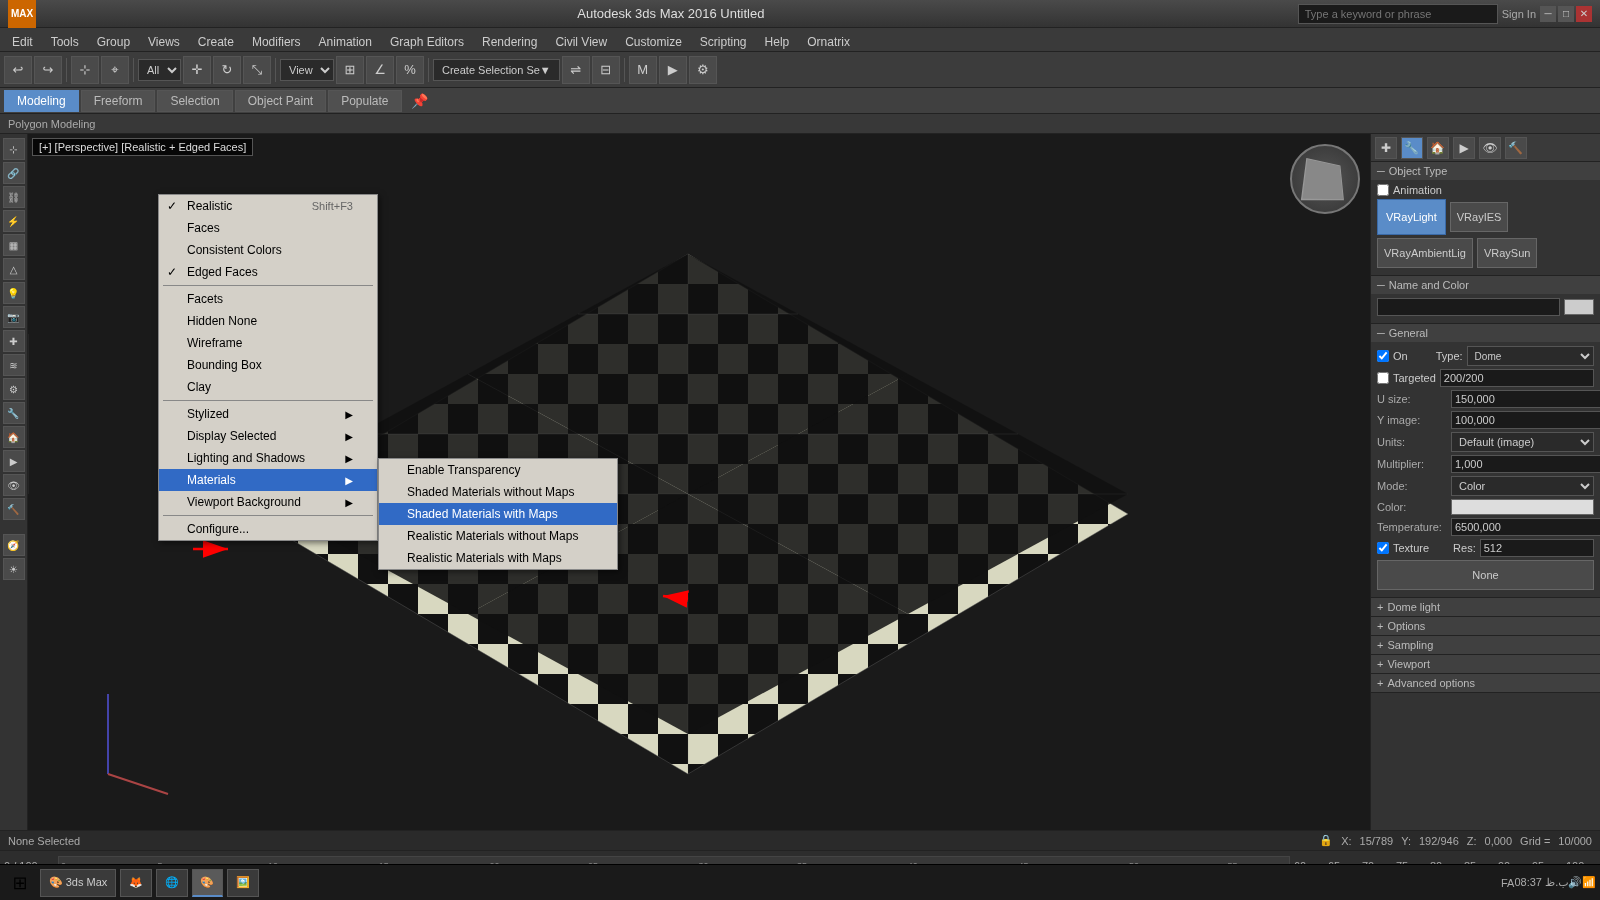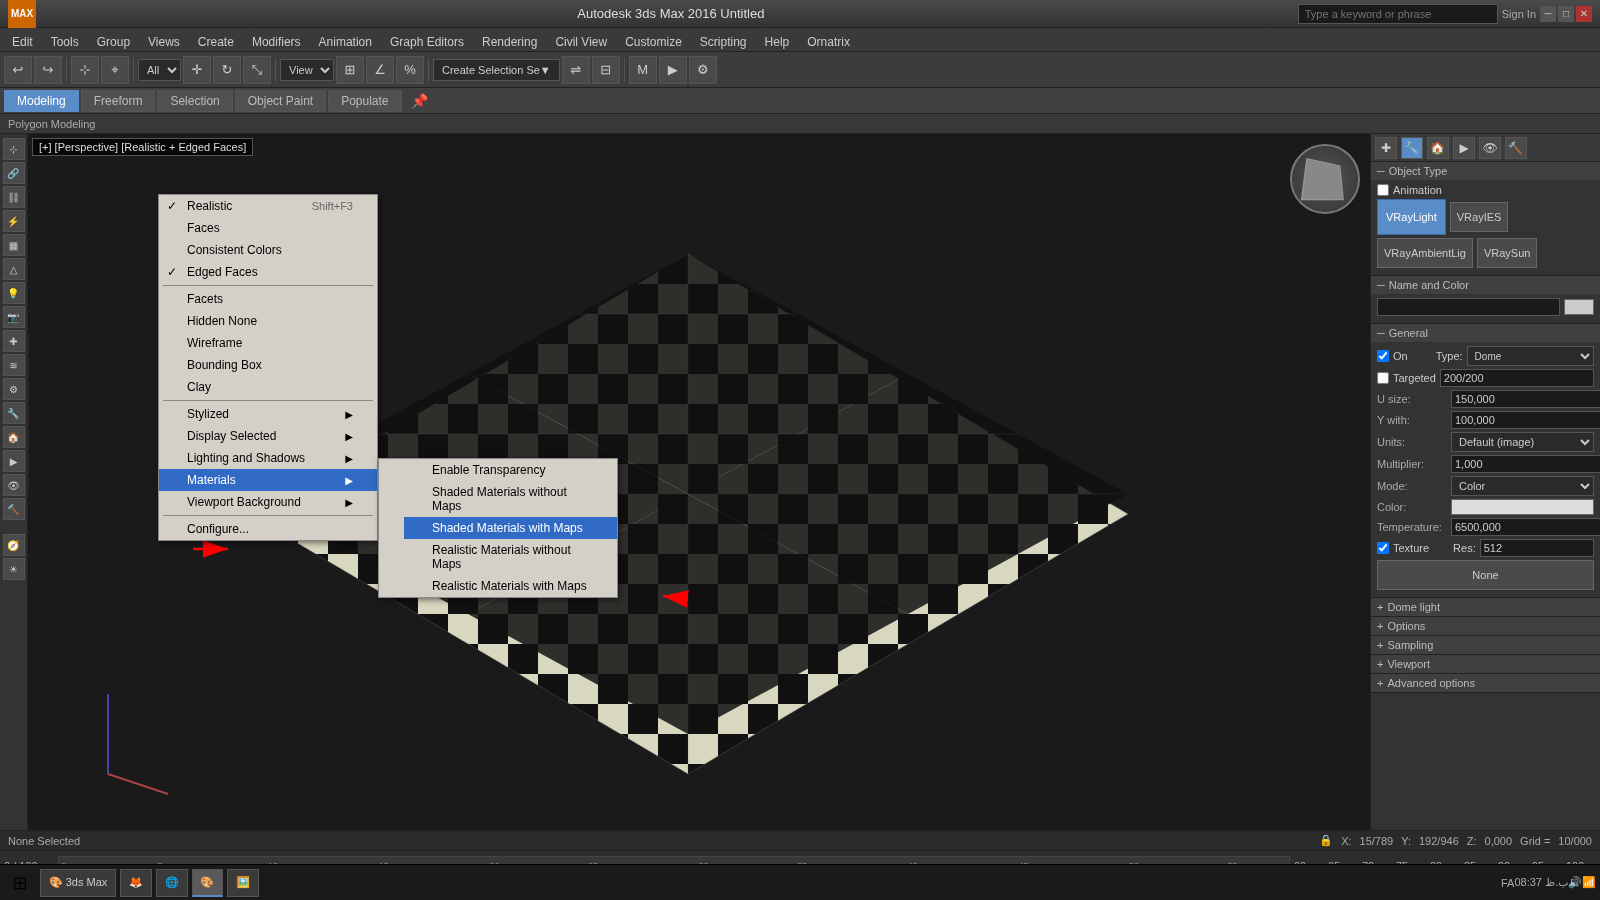--- a/index.html
+++ b/index.html
@@ -50,21 +50,21 @@
     .ctx-menu { background: #d4d0c8; border: 1px solid #888; box-shadow: 2px 2px 6px rgba(0,0,0,0.5); min-width: 220px; }
     .ctx-item { padding: 4px 24px 4px 28px; cursor: pointer; color: #000; font-size: 12px; position: relative; display: flex; align-items: center; justify-content: space-between; }
     .ctx-item.active-item { background: #316ac5; color: white; }
     .ctx-item .checkmark { position: absolute; left: 8px; font-size: 12px; }
     .ctx-item .arrow { font-size: 10px; margin-left: 8px; }
     .ctx-separator { height: 1px; background: #888; margin: 2px 4px; }
     .ctx-shortcut { color: #666; font-size: 11px; margin-left: auto; }
 
     
     #sub-menu { position: absolute; top: 264px; left: 220px; z-index: 101; }
-    .ctx-sub { background: #d4d0c8; border: 1px solid #888; box-shadow: 2px 2px 6px rgba(0,0,0,0.5); min-width: 240px; padding-left: 25px; }
+    .ctx-sub { background: #d4d0c8; border: 1px solid #888; box-shadow: 2px 2px 6px rgba(0,0,0,0.5); min-width: 240px; }
 
     
     #right-panel { width: 230px; background: #333; border-left: 1px solid #222; overflow-y: auto; font-size: 11px; }
     .rp-header { display: flex; align-items: center; height: 28px; background: #3a3a3a; border-bottom: 1px solid #222; padding: 0 4px; gap: 4px; }
     .rp-icon-btn { width: 22px; height: 22px; background: #4a4a4a; border: 1px solid #555; display: flex; align-items: center; justify-content: center; font-size: 12px; cursor: pointer; color: #ccc; }
     .rp-icon-btn.active { background: #5a8cc8; }
     .rp-dropdown { background: #2a2a2a; border: 1px solid #555; color: #ccc; padding: 1px 3px; font-size: 11px; width: 100%; height: 20px; }
 
     .rp-section { border-bottom: 1px solid #222; }
     .rp-section-header { background: #404040; padding: 3px 6px; font-size: 11px; color: #bbb; display: flex; align-items: center; cursor: pointer; gap: 4px; }
@@ -412,21 +412,21 @@
         <div class="rp-row">
           <input type="checkbox" class="rp-checkbox" style="">
           <span>Targeted</span>
           <input class="rp-input" type="text" style="width: 50px;" value="200/200">
         </div>
         <div class="rp-row">
           <span class="rp-label">U size:</span>
           <input class="rp-input" type="text" value="150,000" style="">
         </div>
         <div class="rp-row">
-          <span class="rp-label">Y with:</span>
+          <span class="rp-label">Y image:</span>
           <input class="rp-input" type="text" value="100,000" style="">
         </div>
         <div class="rp-row">
           <span class="rp-label">Units:</span>
           <select class="rp-dropdown" style="flex:1;">
             <option>Default (image)</option>
           </select>
         </div>
         <div class="rp-row">
           <span class="rp-label">Multiplier:</span>

